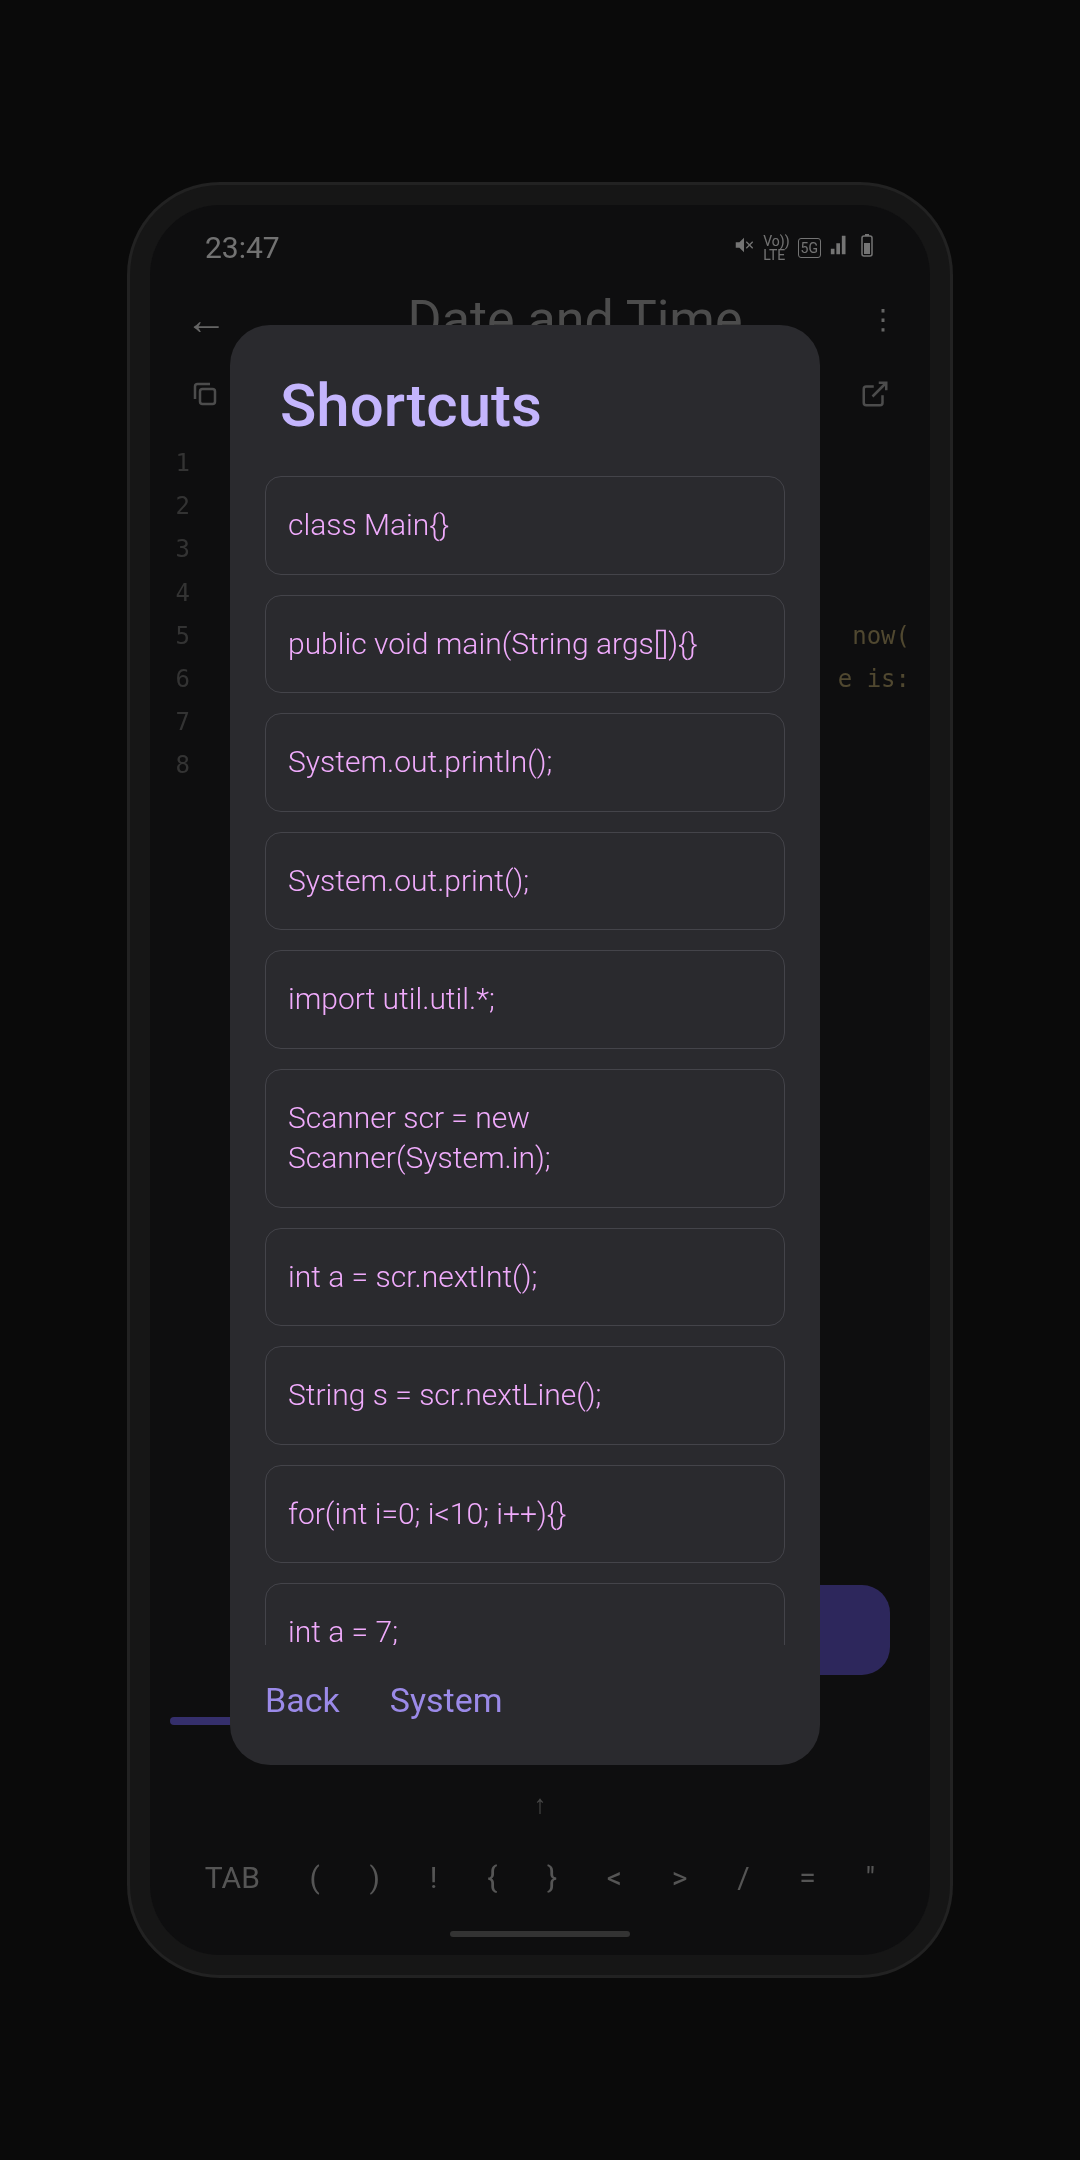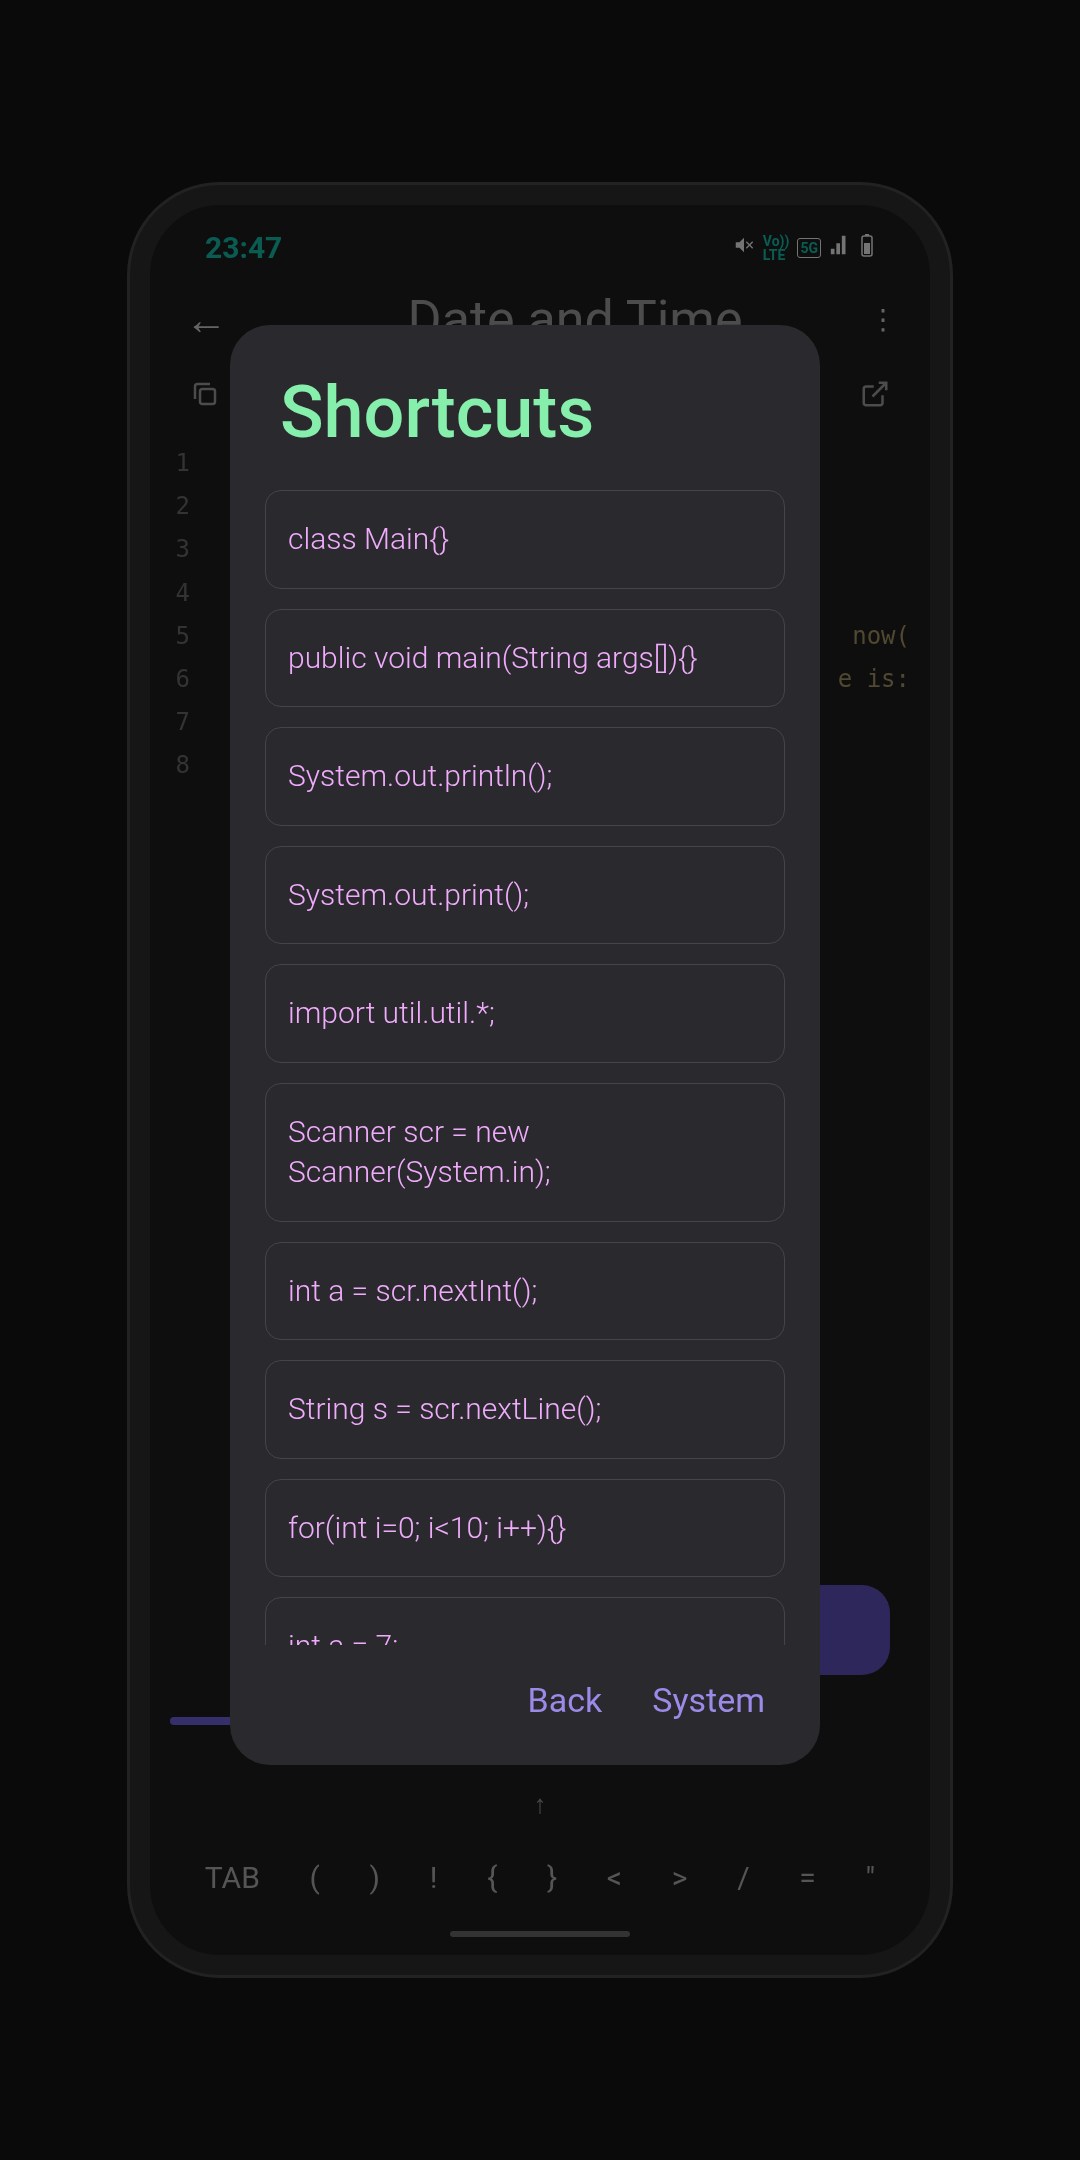--- a/index.html
+++ b/index.html
@@ -32,23 +32,23 @@
     background: #1c1c1e;
     border-radius: 70px;
     overflow: hidden;
     position: relative;
   }
   .status-bar {
     display: flex;
     justify-content: space-between;
     align-items: center;
     padding: 25px 55px 10px 55px;
-    color: #14b8a6;
+    color: #e5e5e5;
     font-size: 30px;
-    font-weight: 700;
+    font-weight: 400;
   }
   .status-right {
     display: flex;
     align-items: center;
     gap: 8px;
   }
   .status-icon {
     font-size: 20px;
   }
   .header {
@@ -167,22 +167,22 @@
     left: 80px;
     right: 110px;
     bottom: 190px;
     background: #2a2a2e;
     border-radius: 40px;
     padding: 45px 35px 30px 35px;
     display: flex;
     flex-direction: column;
   }
   .dialog-title {
-    color: #86efac;
-    font-size: 72px;
+    color: #c4b5fd;
+    font-size: 60px;
     font-weight: 500;
     margin-bottom: 35px;
     padding-left: 15px;
   }
   .shortcuts-list {
     flex: 1;
     display: flex;
     flex-direction: column;
     gap: 20px;
     overflow-y: auto;
@@ -191,21 +191,20 @@
     border: 1px solid #44444a;
     border-radius: 16px;
     padding: 28px 22px;
     color: #f0abfc;
     font-size: 30px;
     font-weight: 300;
     line-height: 1.35;
   }
   .dialog-actions {
     display: flex;
-    justify-content: flex-end;
     gap: 50px;
     padding: 35px 20px 15px 0;
   }
   .dialog-btn {
     color: #9b8ae8;
     font-size: 34px;
     font-weight: 400;
   }
 </style>
 </head>

